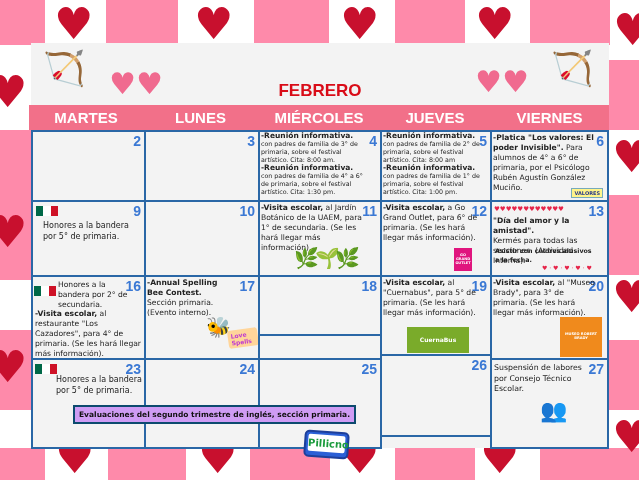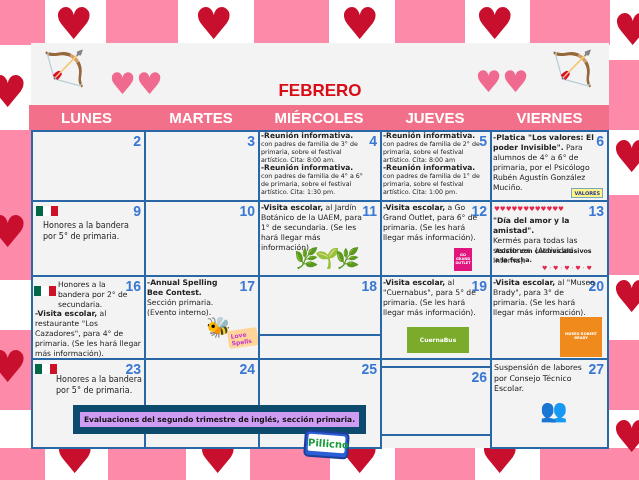--- a/index.html
+++ b/index.html
@@ -15,21 +15,21 @@
 .month{position:absolute;left:0;right:0;top:38px;text-align:center;font-family:"Liberation Sans",sans-serif;font-weight:bold;font-size:17px;color:#d90c18;}
 .deco{position:absolute;font-size:26px;line-height:1;}
 .days{position:absolute;left:-2px;top:62px;width:580px;height:25px;background:#f27089;display:flex;}
 .days div{text-align:center;color:#fff;font-weight:bold;font-size:15px;line-height:25px;font-family:"Liberation Sans",sans-serif;}
 .grid{position:absolute;left:0;top:87px;width:578px;}
 .cell{position:absolute;border:2px solid #2a67a6;background:#f3f3f3;overflow:hidden;}
 .num{position:absolute;right:3px;top:1px;color:#3a78d4;font-weight:bold;font-size:14px;font-family:"Liberation Sans",sans-serif;}
 .txt{position:absolute;font-size:7.6px;line-height:10px;color:#222;}
 .txt b{font-weight:bold;}
 .flag{display:inline-block;width:22px;height:10px;background:linear-gradient(90deg,#006847 0 33%,#fff 33% 66%,#ce1126 66%);vertical-align:middle;}
-.ev{position:absolute;left:73px;top:405px;background:#cf9cf4;border:7px solid #0c4a6e;font-weight:bold;font-size:7.5px;padding:3px 4px;color:#111;}
+.ev{position:absolute;left:73px;top:405px;background:#cf9cf4;border:2px solid #0c4a6e;font-weight:bold;font-size:7.5px;padding:3px 4px;color:#111;}
 .logo{position:absolute;left:304px;top:431px;width:45px;height:27px;background:#2a5fd6;border-radius:5px;transform:rotate(4deg);color:#1a9b3c;font-weight:bold;font-size:10px;text-align:center;line-height:20px;border:2px solid #1d3f9a;}
 .logo span{display:block;background:#fff;color:#1a9b3c;border-radius:2px;margin:2px;line-height:17px;}
 .img{position:absolute;}
 </style>
 </head>
 <body>
 
 <div class="bg">
 
   <div class="tile pink" style="left:0;top:0;width:45px;height:45px"></div>
@@ -68,22 +68,22 @@
 <div class="sheet">
   <div class="hdr">
     <span class="deco" style="left:12px;top:8px;font-size:34px;color:#f4a5c8">🏹</span>
     <span class="deco" style="left:78px;top:26px;color:#f06a8f;font-size:30px">♥♥</span>
     <div class="month">FEBRERO</div>
     <span class="deco" style="left:444px;top:24px;color:#f06a8f;font-size:30px">♥♥</span>
     <span class="deco" style="left:520px;top:8px;font-size:34px;color:#f4a5c8">🏹</span>
   </div>
 
   <div class="days">
+    <div style="width:114px">MARTES</div>
     <div style="width:115px">LUNES</div>
-    <div style="width:114px">MARTES</div>
     <div style="width:122px">MIÉRCOLES</div>
     <div style="width:110px">JUEVES</div>
     <div style="width:119px">VIERNES</div>
   </div>
 
   <div class="grid">
 
     <div class="cell" style="left:0;top:0;width:115px;height:72px">
       <span class="num">2</span>
     </div>
@@ -204,21 +204,21 @@
       <span class="num">23</span>
       <span class="flag img" style="left:2px;top:4px"></span>
       <div class="txt" style="left:23px;top:14px;width:90px;font-size:8px;line-height:11px">Honores a la bandera por 5° de primaria.</div>
     </div>
     <div class="cell" style="left:113px;top:228px;width:116px;height:91px">
       <span class="num">24</span>
     </div>
     <div class="cell" style="left:227px;top:228px;width:124px;height:91px">
       <span class="num">25</span>
     </div>
-    <div class="cell" style="left:349px;top:236px;width:112px;height:70px">
+    <div class="cell" style="left:349px;top:224px;width:112px;height:83px">
       <span class="num">26</span>
     </div>
     <div class="cell" style="left:459px;top:228px;width:119px;height:91px">
       <span class="num">27</span>
       <div class="txt" style="left:2px;top:3px;width:90px;font-size:7.8px;line-height:10.5px">Suspensión de labores por Consejo Técnico Escolar.</div>
       <span class="img" style="left:48px;top:38px;font-size:22px">👥</span>
     </div>
   </div>
 </div>
 

